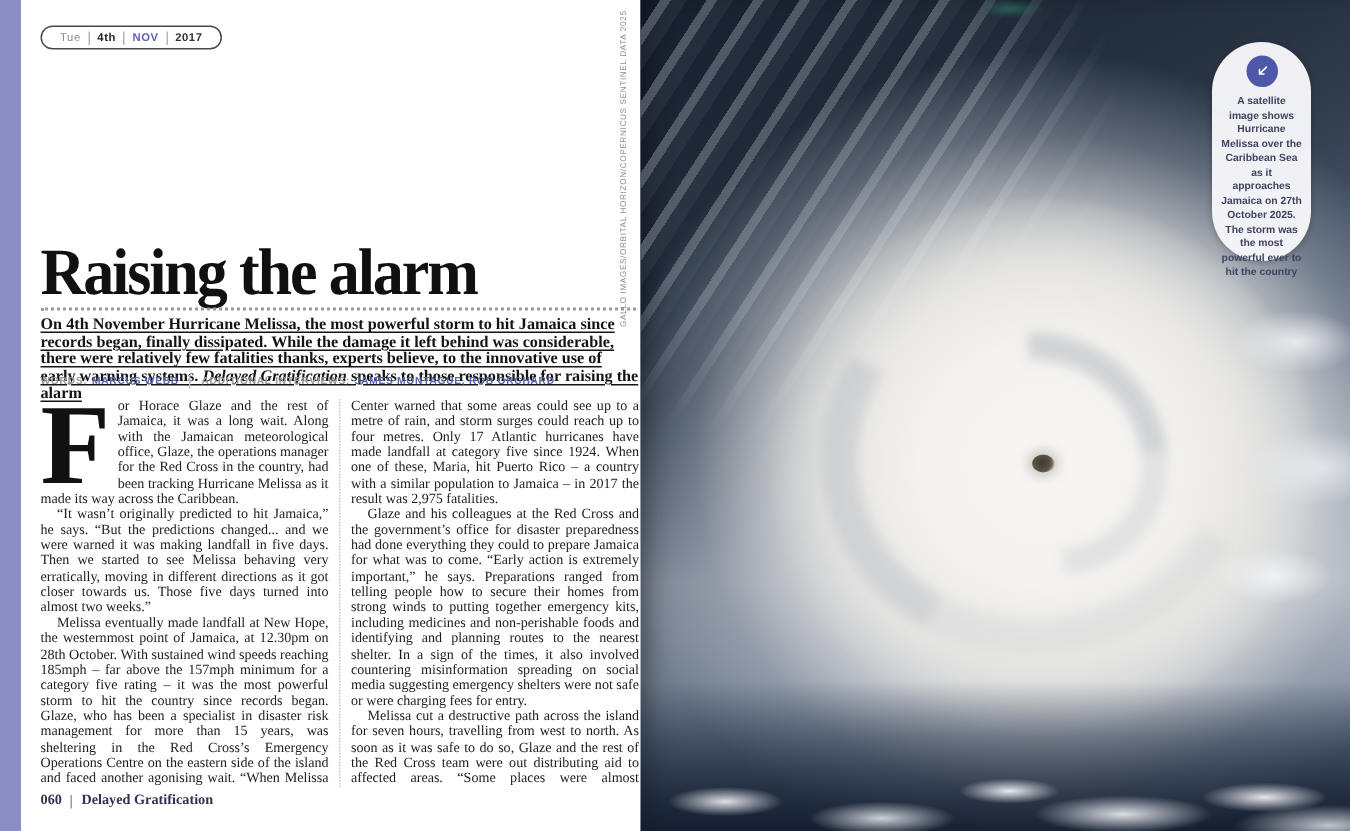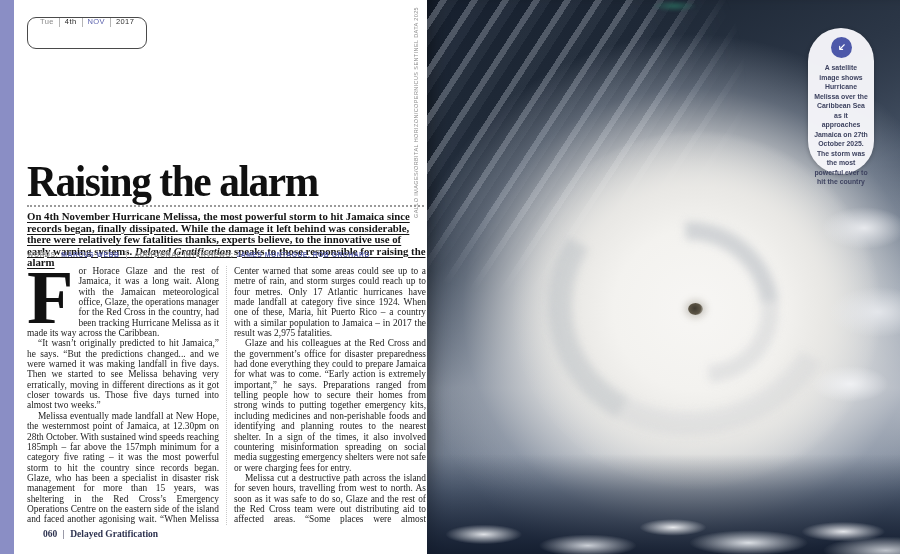--- a/index.html
+++ b/index.html
@@ -4,23 +4,23 @@
 <style>
   * { margin:0; padding:0; box-sizing:border-box; }
   html,body { width:900px; height:554px; overflow:hidden; background:#ffffff;
               font-family:"Liberation Sans", sans-serif; }
   .spread { position:relative; width:900px; height:554px; background:#ffffff; }
 
   
   .spine { position:absolute; left:0; top:0; width:14px; height:554px; background:#8a8ec5; }
 
   
-  .date-badge { position:absolute; left:27px; top:17px; height:32px; display:flex; align-items:flex-start;
+  .date-badge { position:absolute; left:27px; top:17px; height:16px; display:flex; align-items:center;
                 border:1.2px solid #4a4a4a; border-radius:9px; padding:0 7px; background:#fff; }
-  .date-badge span { font-size:7.5px; font-weight:normal; letter-spacing:.4px; padding:0 5px; line-height:1; }
+  .date-badge span { font-size:7.5px; font-weight:bold; letter-spacing:.4px; padding:0 5px; line-height:1; }
   .date-badge .sep { width:1px; height:9px; background:#b5b5b5; padding:0; }
   .d-day { color:#8a8a8a; font-weight:normal !important; }
   .d-date { color:#1e1e1e; }
   .d-month { color:#5c63ae; }
   .d-year { color:#333333; }
 
   
   .headline { position:absolute; left:27px; top:156px; width:430px;
               font-family:"Liberation Serif", serif; font-weight:bold; color:#101010;
               font-size:44px; letter-spacing:-1.5px; transform:scaleX(.94); transform-origin:left top; }
@@ -45,21 +45,21 @@
              display:flex; overflow:hidden; }
   .col { width:192px; font-family:"Liberation Serif", serif; font-size:9.4px; line-height:10.35px;
          color:#1c1c1c; text-align:justify; }
   .col-divider { width:1px; border-left:1px dotted #c8c8c8; margin:0 7px 0 7px; }
   .col p + p { text-indent:11px; }
   .dropcap { float:left; font-family:"Liberation Serif", serif; font-weight:bold; font-size:76px;
              line-height:58px; padding:2px 5px 0 0; color:#111; }
 
   
   .folio { position:absolute; left:27px; top:529px; display:flex; align-items:center;
-           font-family:"Liberation Serif", serif; font-weight:bold; font-size:9.5px; color:#2e3350;margin-left:16px; }
+           font-family:"Liberation Serif", serif; font-weight:bold; font-size:9.5px; color:#2e3350; }
   .folio .vsep { width:1px; height:9px; background:#9a9aa8; margin:0 6px; }
 
   
   .photo-credit { position:absolute; left:413px; top:3px; height:215px;
                   writing-mode:vertical-rl; transform:rotate(180deg);
                   font-size:5.5px; letter-spacing:.4px; color:#8d8d8d; white-space:nowrap; }
 
   
   .photo { position:absolute; left:427px; top:0; width:473px; height:554px; overflow:hidden;
            background:

